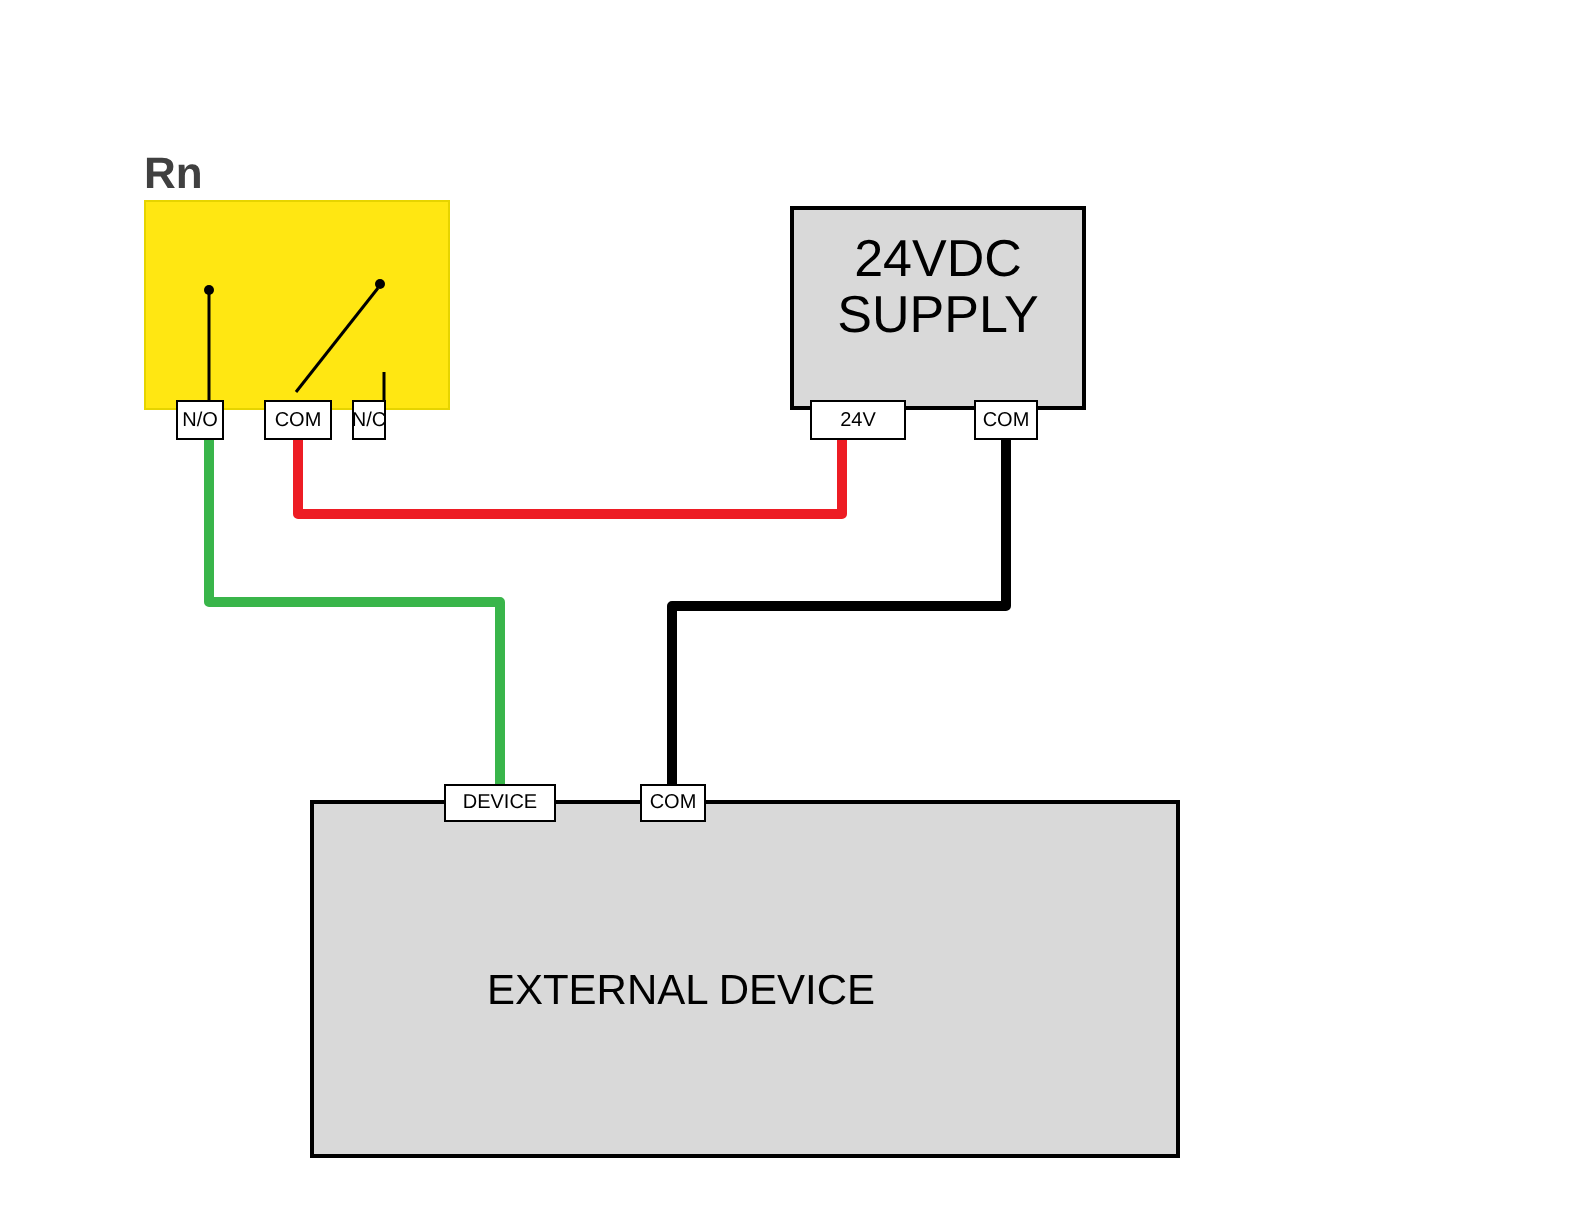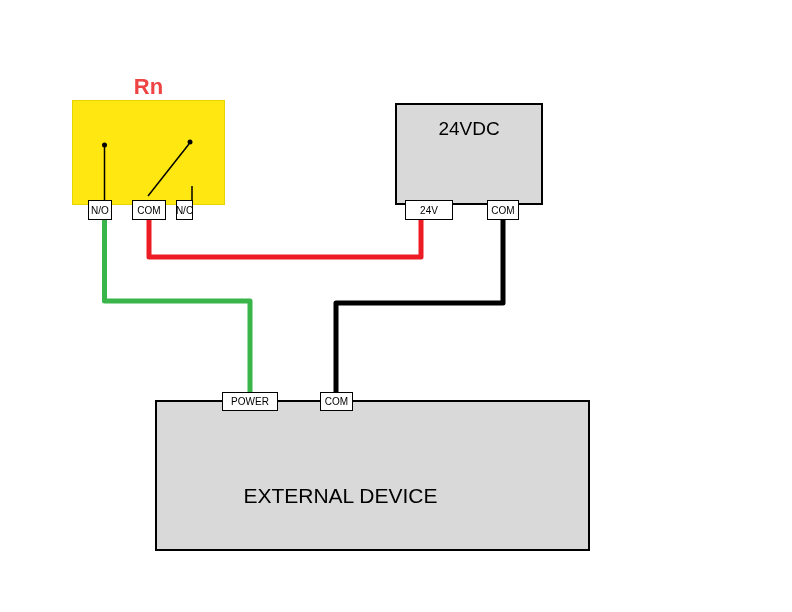--- a/index.html
+++ b/index.html
@@ -23,46 +23,46 @@
   .relay-box {
     left: 72px; top: 100px;
     width: 153px; height: 105px;
     background: #ffe712;
     border: 1px solid #e6d400;
   }
   .relay-label {
     position: absolute;
     left: 72px; top: 74px;
     width: 153px;
-    text-align: center;
+    text-align: left;
     font-size: 22px;
     font-weight: bold;
-    color: #ef4444;
+    color: #404040;
     z-index: 1;
   }
   .supply-box {
     left: 395px; top: 103px;
     width: 148px; height: 102px;
     background: #d9d9d9;
     border: 2px solid #000;
     display: flex;
     flex-direction: column;
     align-items: center;
     justify-content: flex-start;
     padding-top: 10px;
   }
   .supply-line {
-    font-size: 19px;
+    font-size: 26px;
     line-height: 28px;
     color: #000;
     text-align: center;
   }
   .device-box {
     left: 155px; top: 400px;
-    width: 435px; height: 151px;
+    width: 435px; height: 179px;
     background: #d9d9d9;
     border: 2px solid #000;
   }
   .device-label {
     position: absolute;
     left: 0; top: 82px;
     width: 100%;
     text-align: center;
     transform: translateX(-32px);
     font-size: 21px;
@@ -100,20 +100,21 @@
 </head>
 <body>
 
 <div class="canvas">
 
   <div class="relay-label">Rn</div>
   <div class="box relay-box"></div>
 
   <div class="box supply-box">
     <div class="supply-line">24VDC</div>
+    <div class="supply-line">SUPPLY</div>
   </div>
 
   <div class="box device-box">
     <div class="device-label">EXTERNAL DEVICE</div>
   </div>
 
   <svg class="wires" viewBox="0 0 792 612" xmlns="http://www.w3.org/2000/svg">
 
     <polyline points="104.5,216 104.5,301 250,301 250,398" fill="none" stroke-width="5" stroke-linejoin="round" stroke-linecap="butt" stroke="#39b54a"></polyline>
 
@@ -128,16 +129,16 @@
     <line x1="192" y1="200" x2="192" y2="186" stroke-width="1.5" stroke="#000000"></line>
   </svg>
 
   <div class="terminal t-relay-no">N/O</div>
   <div class="terminal t-relay-com">COM</div>
   <div class="terminal t-relay-nc">N/C</div>
 
   <div class="terminal t-sup-24v">24V</div>
   <div class="terminal t-sup-com">COM</div>
 
-  <div class="terminal t-dev-power">POWER</div>
+  <div class="terminal t-dev-power">DEVICE</div>
   <div class="terminal t-dev-com">COM</div>
 
 </div>
 
 </body></html>

